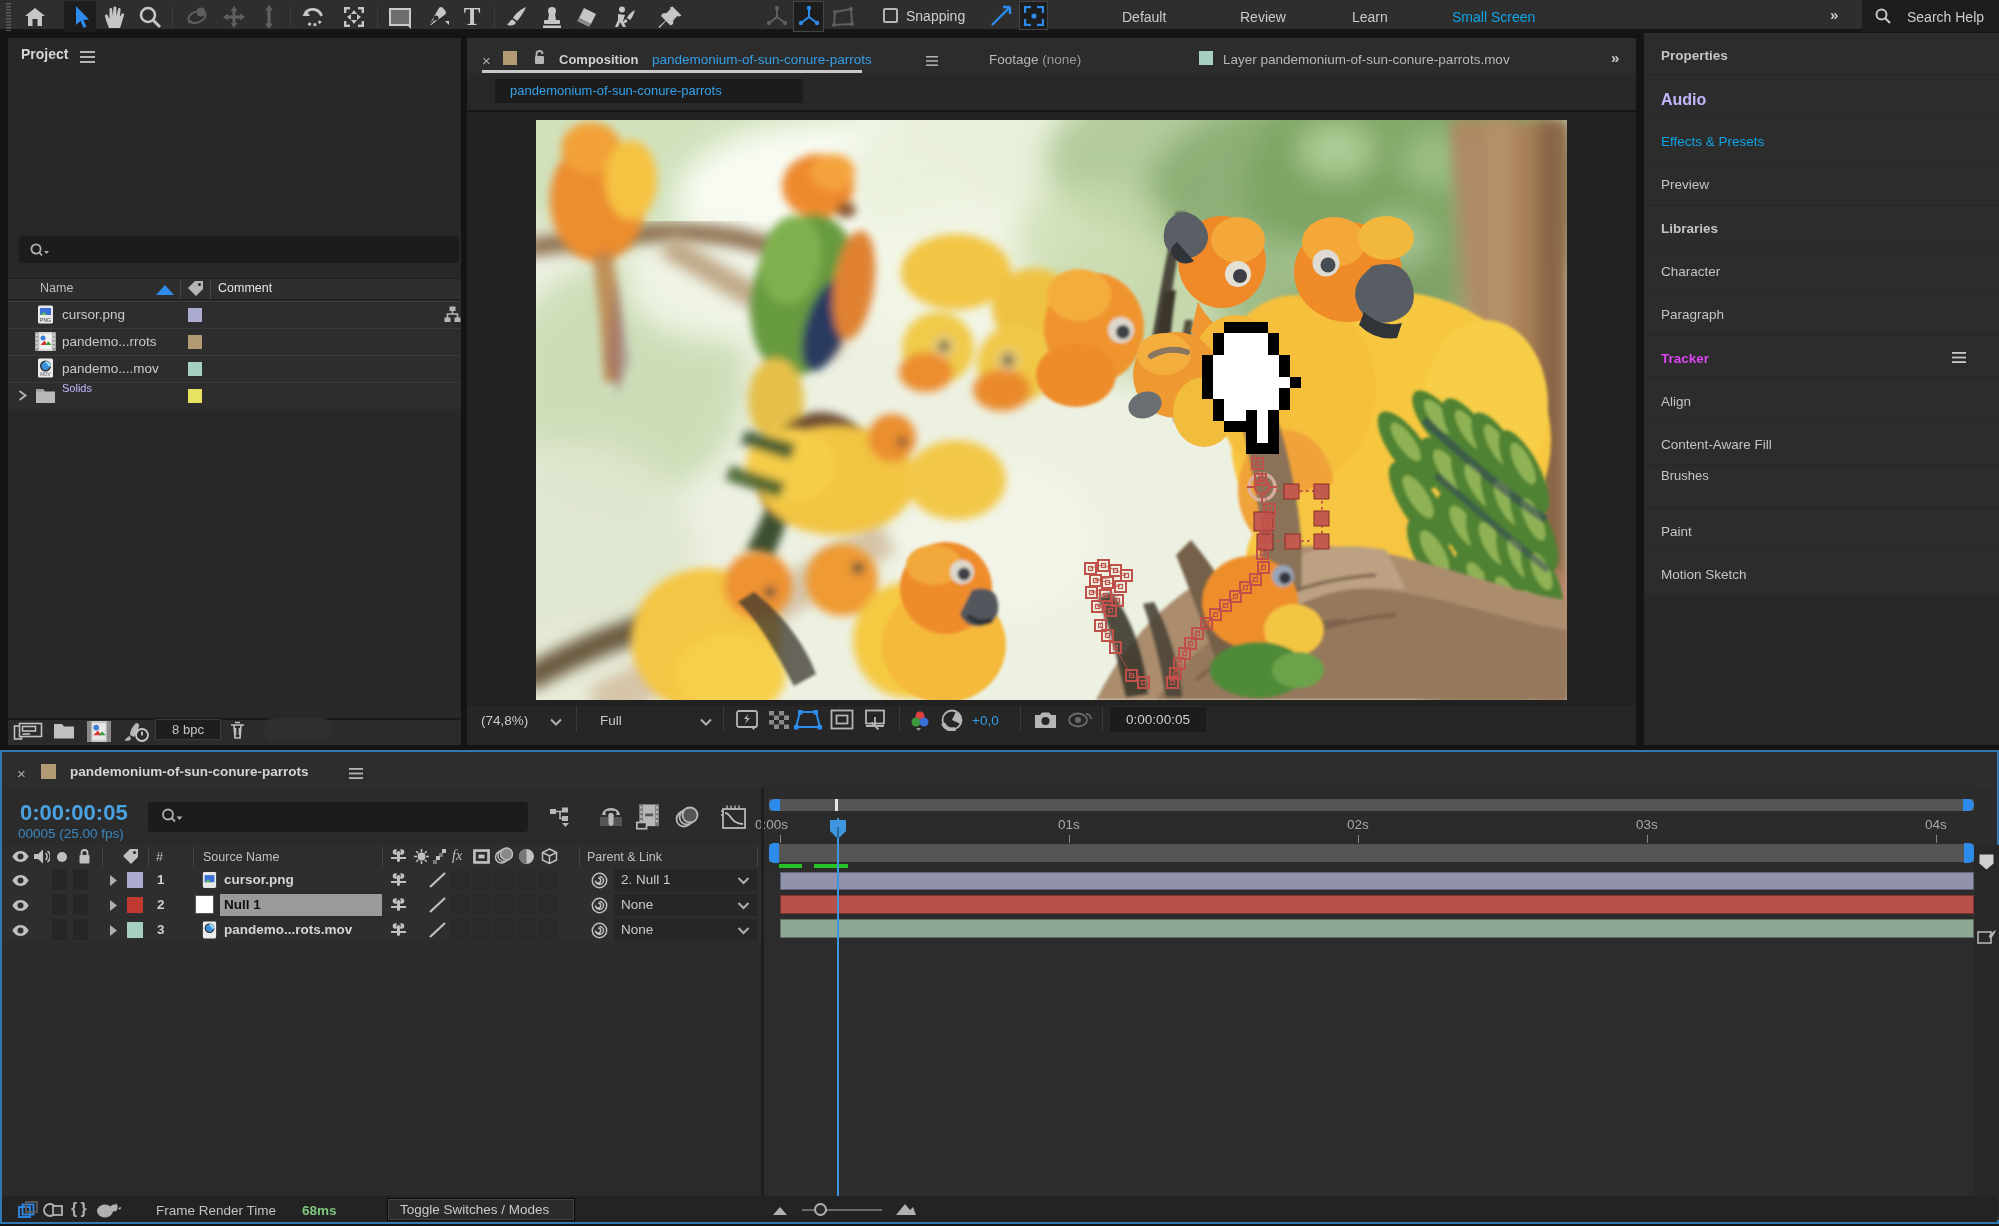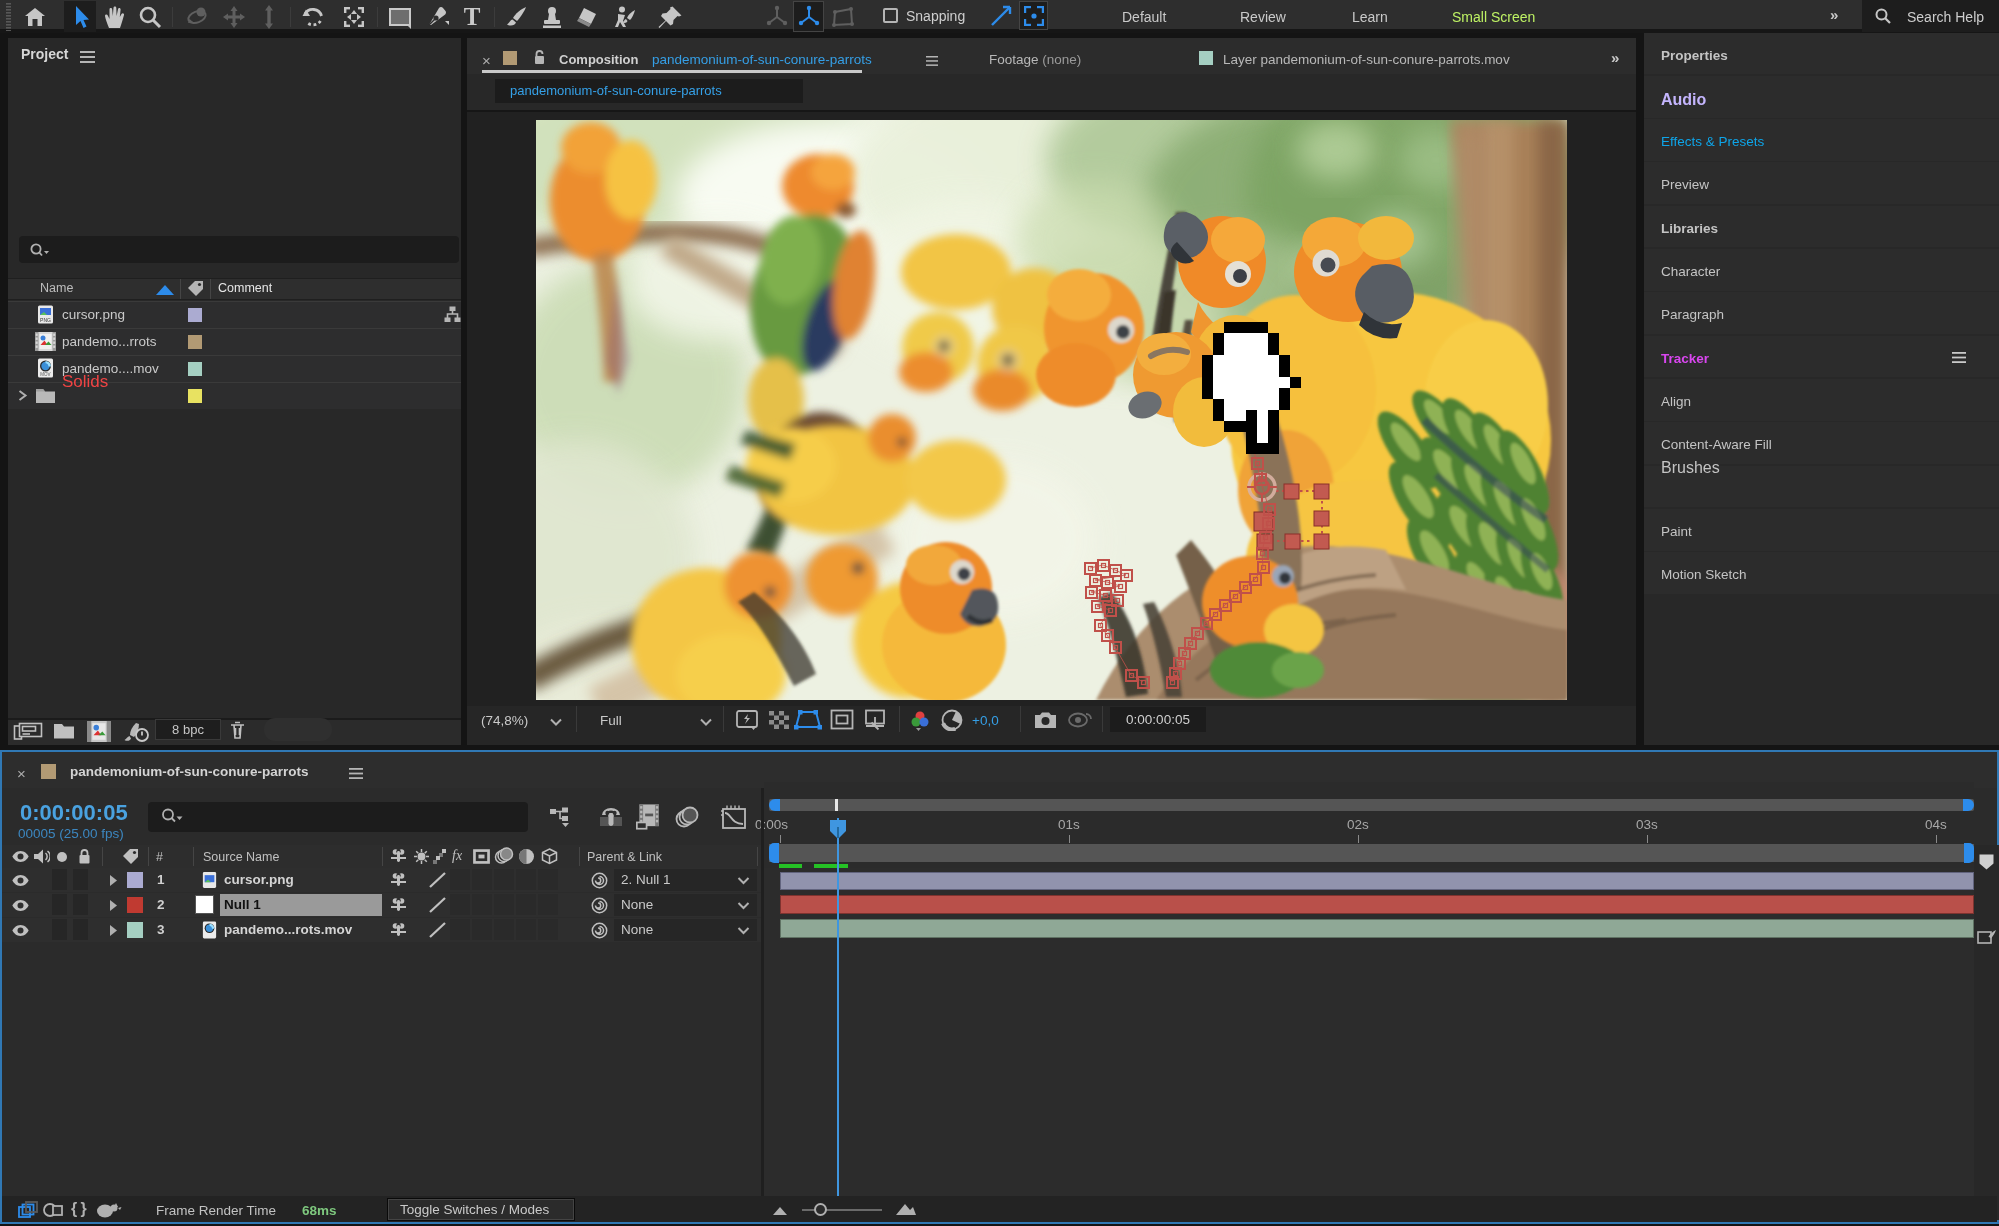--- a/index.html
+++ b/index.html
@@ -193,21 +193,21 @@
           <rect x="3" y="20.8" width="7" height="2.2"></rect>
           <rect x="3" y="16" width="2.2" height="7"></rect>
           <rect x="16" y="20.8" width="7" height="2.2"></rect>
           <rect x="20.8" y="16" width="2.2" height="7"></rect>
           <circle cx="13" cy="13" r="2.6"></circle>
         </g>
       </svg>
       <div class="abs" style="left:1122px;top:9px;color:#c9c9c9;font-size:14px">Default</div>
       <div class="abs" style="left:1240px;top:9px;color:#c9c9c9;font-size:14px">Review</div>
       <div class="abs" style="left:1352px;top:9px;color:#c9c9c9;font-size:14px">Learn</div>
-      <div class="abs" style="left:1452px;top:9px;color:#bef264;font-size:14px">Small Screen</div>
+      <div class="abs" style="left:1452px;top:9px;color:#0ea5e9;font-size:14px">Small Screen</div>
       <div class="abs" style="left:1830px;top:6px;color:#c9c9c9;font-size:15px;font-weight:bold">»</div>
       <div class="abs" style="left:1862px;top:0px;width:137px;height:32px;background:#1d1d1d"></div>
       <svg class="abs" style="left:1874px;top:7px" width="18" height="18" viewBox="0 0 18 18">
         <circle cx="7.5" cy="7.5" r="5" fill="none" stroke="#c6c6c6" stroke-width="2"></circle>
         <line x1="11" y1="11" x2="16" y2="16" stroke="#c6c6c6" stroke-width="2.2"></line>
       </svg>
       <div class="abs" style="left:1907px;top:9px;color:#cdcdcd;font-size:14px">Search Help</div>
     </div>
 <div id="proj" class="panel">
       <div style="position:absolute;left:13px;top:8px;color:#d6d6d6;font-size:14px;font-weight:bold">Project</div>
@@ -271,21 +271,21 @@
       <div class="abs" style="left:54px;top:323px;color:#cacaca;font-size:13.5px">pandemo....mov</div>
       <div class="abs" style="left:180px;top:324px;width:14px;height:14px;background:#a5cfc2"></div>
       <svg class="abs" style="left:29px;top:320px" width="17" height="20" viewBox="0 0 17 20">
         <rect x="1" y="0.5" width="15" height="19" rx="1.5" fill="#ececec"></rect>
         <circle cx="8.5" cy="8" r="5.5" fill="#2a2a2a"></circle>
         <circle cx="8.5" cy="8" r="4.2" fill="#3a8fd8"></circle>
         <path d="M8.5 3 a5.5 5.5 0 0 1 5.5 5.5 l-2.5 0 a3.5 3.5 0 0 0 -3 -3.2 Z" fill="#9adfff"></path>
         <text x="8.5" y="17.5" font-size="4.5" fill="#555" text-anchor="middle" font-family="Liberation Sans">MOV</text>
       </svg>
       <div class="abs" style="left:0;top:344px;width:453px;height:27px;background:#2d2d2e;border-top:1px solid #3a3a3a"></div>
-      <div class="abs" style="left:54px;top:334px;color:#ef4444;font-size:17px">Solids</div>
+      <div class="abs" style="left:54px;top:344px;color:#c4b5fd;font-size:11px">Solids</div>
       <div class="abs" style="left:180px;top:351px;width:14px;height:14px;background:#e8e261"></div>
       <svg class="abs" style="left:9px;top:351px" width="11" height="13" viewBox="0 0 11 13">
         <path d="M2.5 2 L8.5 6.5 L2.5 11" fill="none" stroke="#b0b0b0" stroke-width="2"></path>
       </svg>
       <svg class="abs" style="left:27px;top:348px" width="21" height="18" viewBox="0 0 21 18">
         <path d="M1 3 h7 l2 2.5 h10 v11.5 h-19 Z" fill="#b9b9b9"></path>
         <path d="M1 3 h7 l2 2.5 h-9 Z" fill="#9f9f9f"></path>
       </svg>
       <svg class="abs" style="left:436px;top:268px" width="17" height="17" viewBox="0 0 17 17">
         <g fill="none" stroke="#b5b5b5" stroke-width="1.6">
@@ -844,21 +844,21 @@
           <rect y="0" width="14" height="1.8"></rect>
           <rect y="4.6" width="14" height="1.8"></rect>
           <rect y="9.2" width="14" height="1.8"></rect>
         </g>
       </svg>
       <div class="abs" style="left:0;top:340.9px;width:355px;height:41.8px;background:#2c2c2c"></div>
       <div class="abs" style="left:17px;top:355.9px;color:#c4c4c4;font-size:13.5px;font-weight:normal">Align</div>
       <div class="abs" style="left:0;top:384.2px;width:355px;height:41.8px;background:#2c2c2c"></div>
       <div class="abs" style="left:17px;top:399.2px;color:#c4c4c4;font-size:13.5px;font-weight:normal">Content-Aware Fill</div>
       <div class="abs" style="left:0;top:427.5px;width:355px;height:41.8px;background:#2c2c2c"></div>
-      <div class="abs" style="left:17px;top:421px;color:#c4c4c4;font-size:16px;font-weight:normal">Brushes</div>
+      <div class="abs" style="left:17px;top:430px;color:#c4c4c4;font-size:13px;font-weight:normal">Brushes</div>
       <div class="abs" style="left:0;top:470.8px;width:355px;height:41.8px;background:#2c2c2c"></div>
       <div class="abs" style="left:17px;top:485.8px;color:#c4c4c4;font-size:13.5px;font-weight:normal">Paint</div>
       <div class="abs" style="left:0;top:514.1px;width:355px;height:41.8px;background:#2c2c2c"></div>
       <div class="abs" style="left:17px;top:529.1px;color:#c4c4c4;font-size:13.5px;font-weight:normal">Motion Sketch</div>
     </div>
 <div id="timeline" class="panel">
       <div class="abs" style="left:0;top:0;width:1995px;height:36px;background:#2d2d2d"></div>
       <div class="abs" style="left:15px;top:13px;color:#adadad;font-size:15px">×</div>
       <div class="abs" style="left:39px;top:12px;width:15px;height:15px;background:#b29a74"></div>
       <div class="abs" style="left:68px;top:12px;color:#d4d4d4;font-size:13.5px;font-weight:bold">pandemonium-of-sun-conure-parrots</div>

